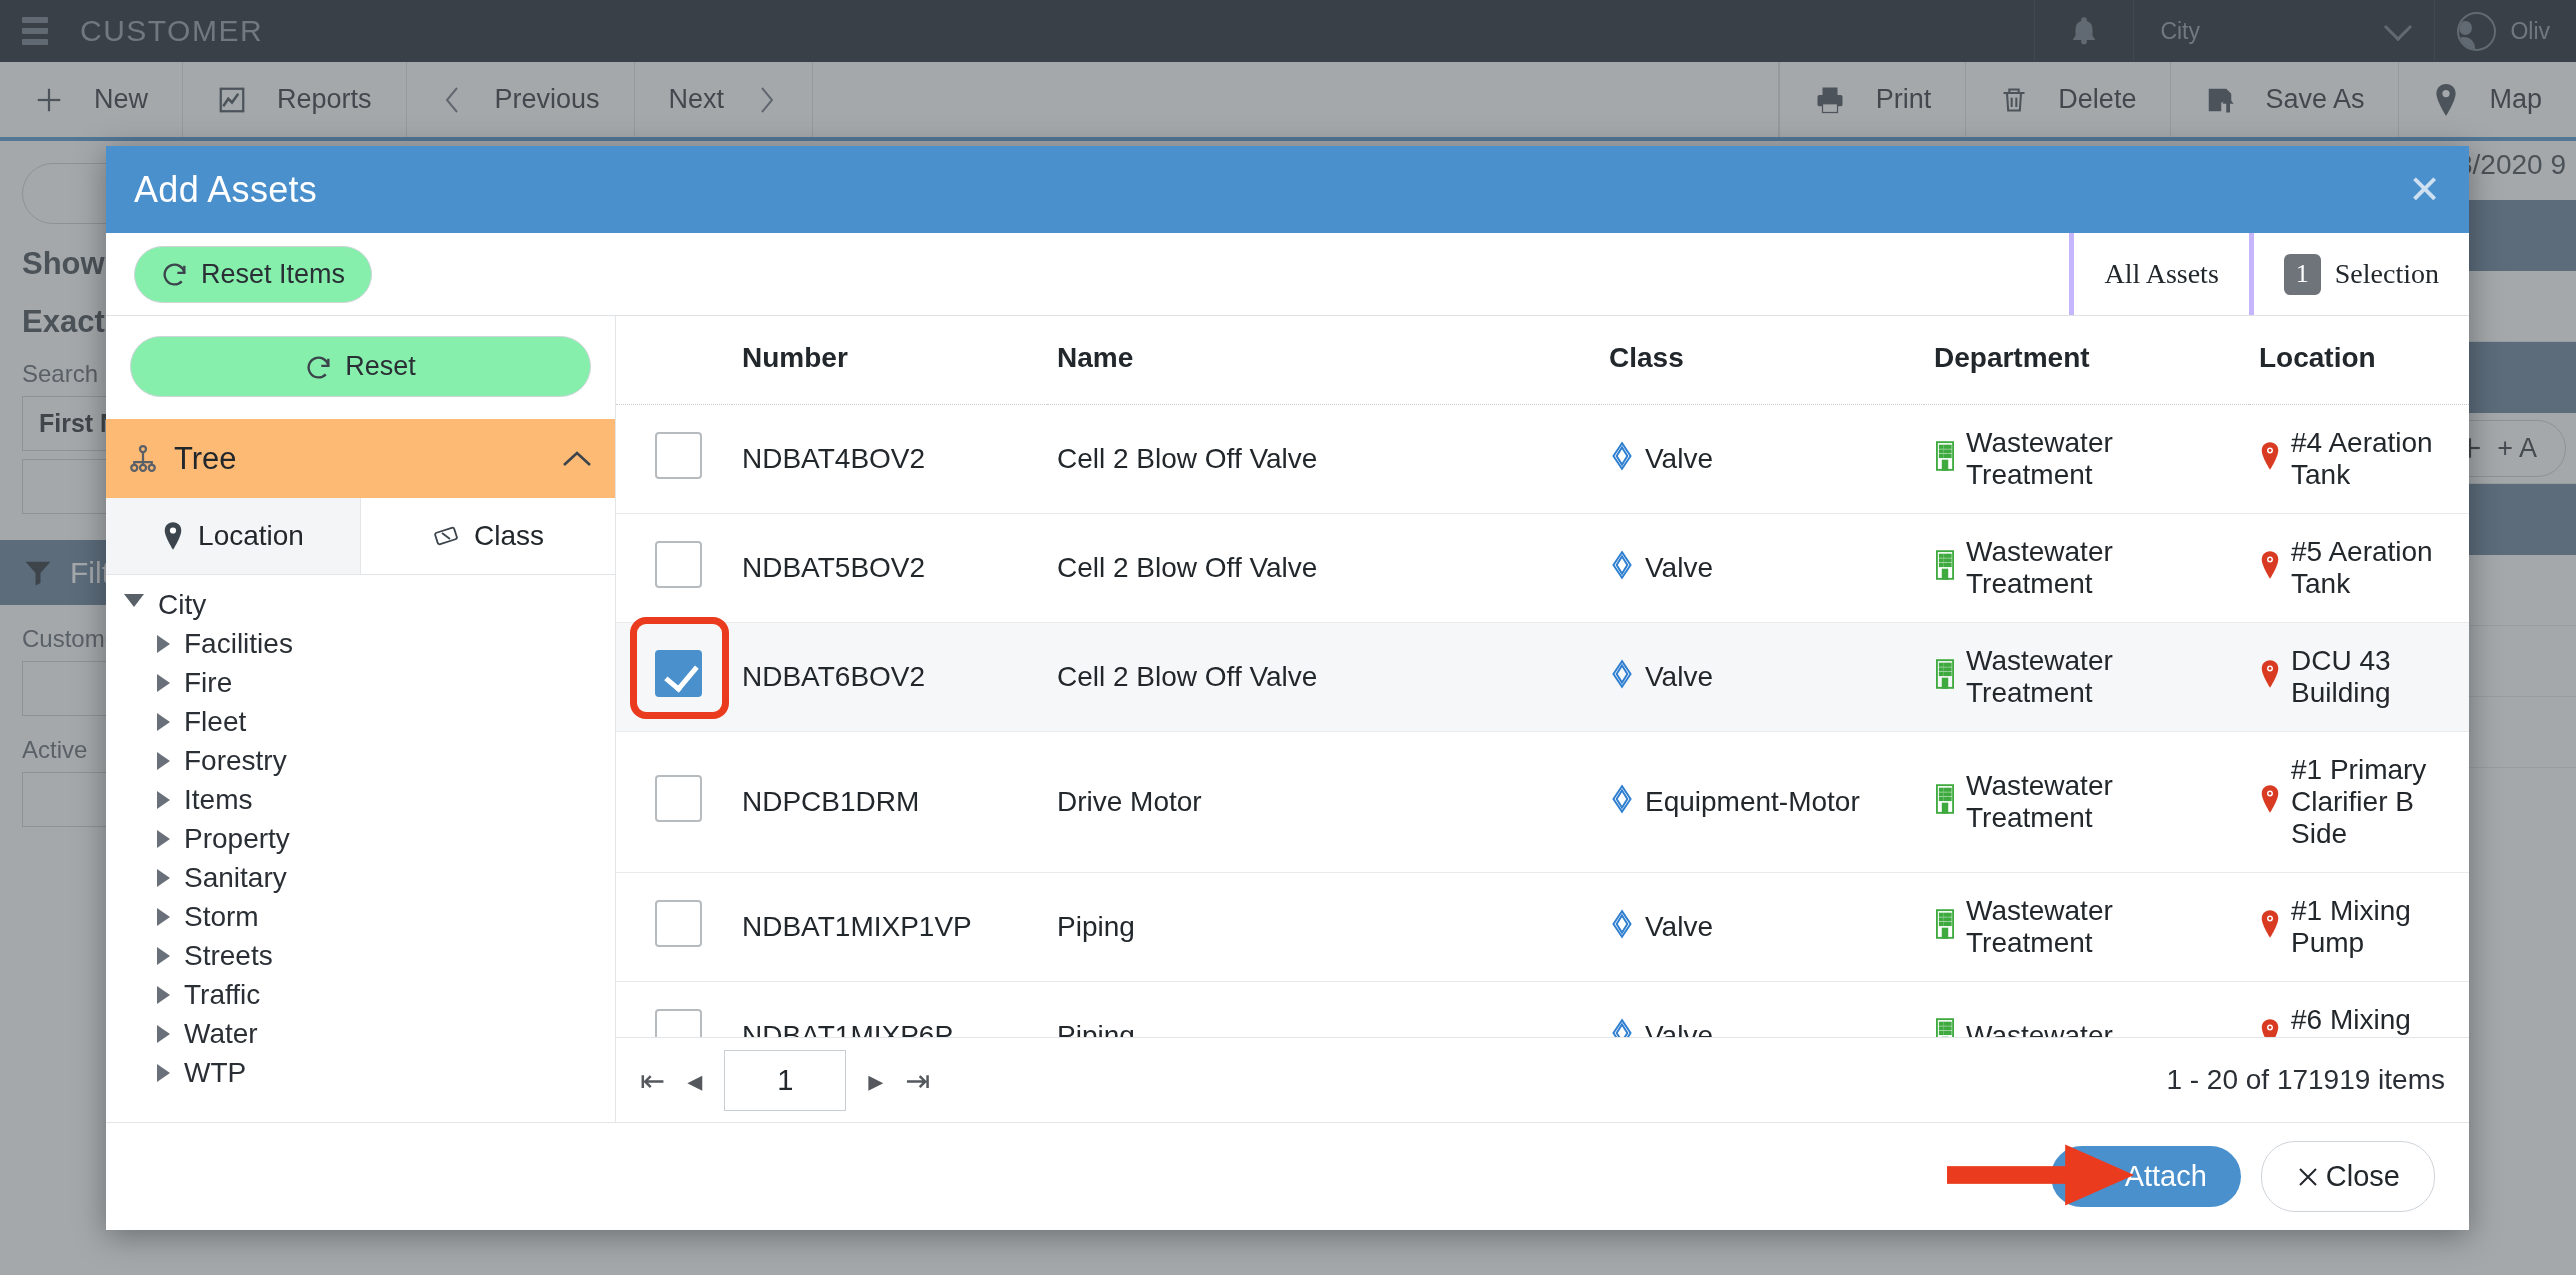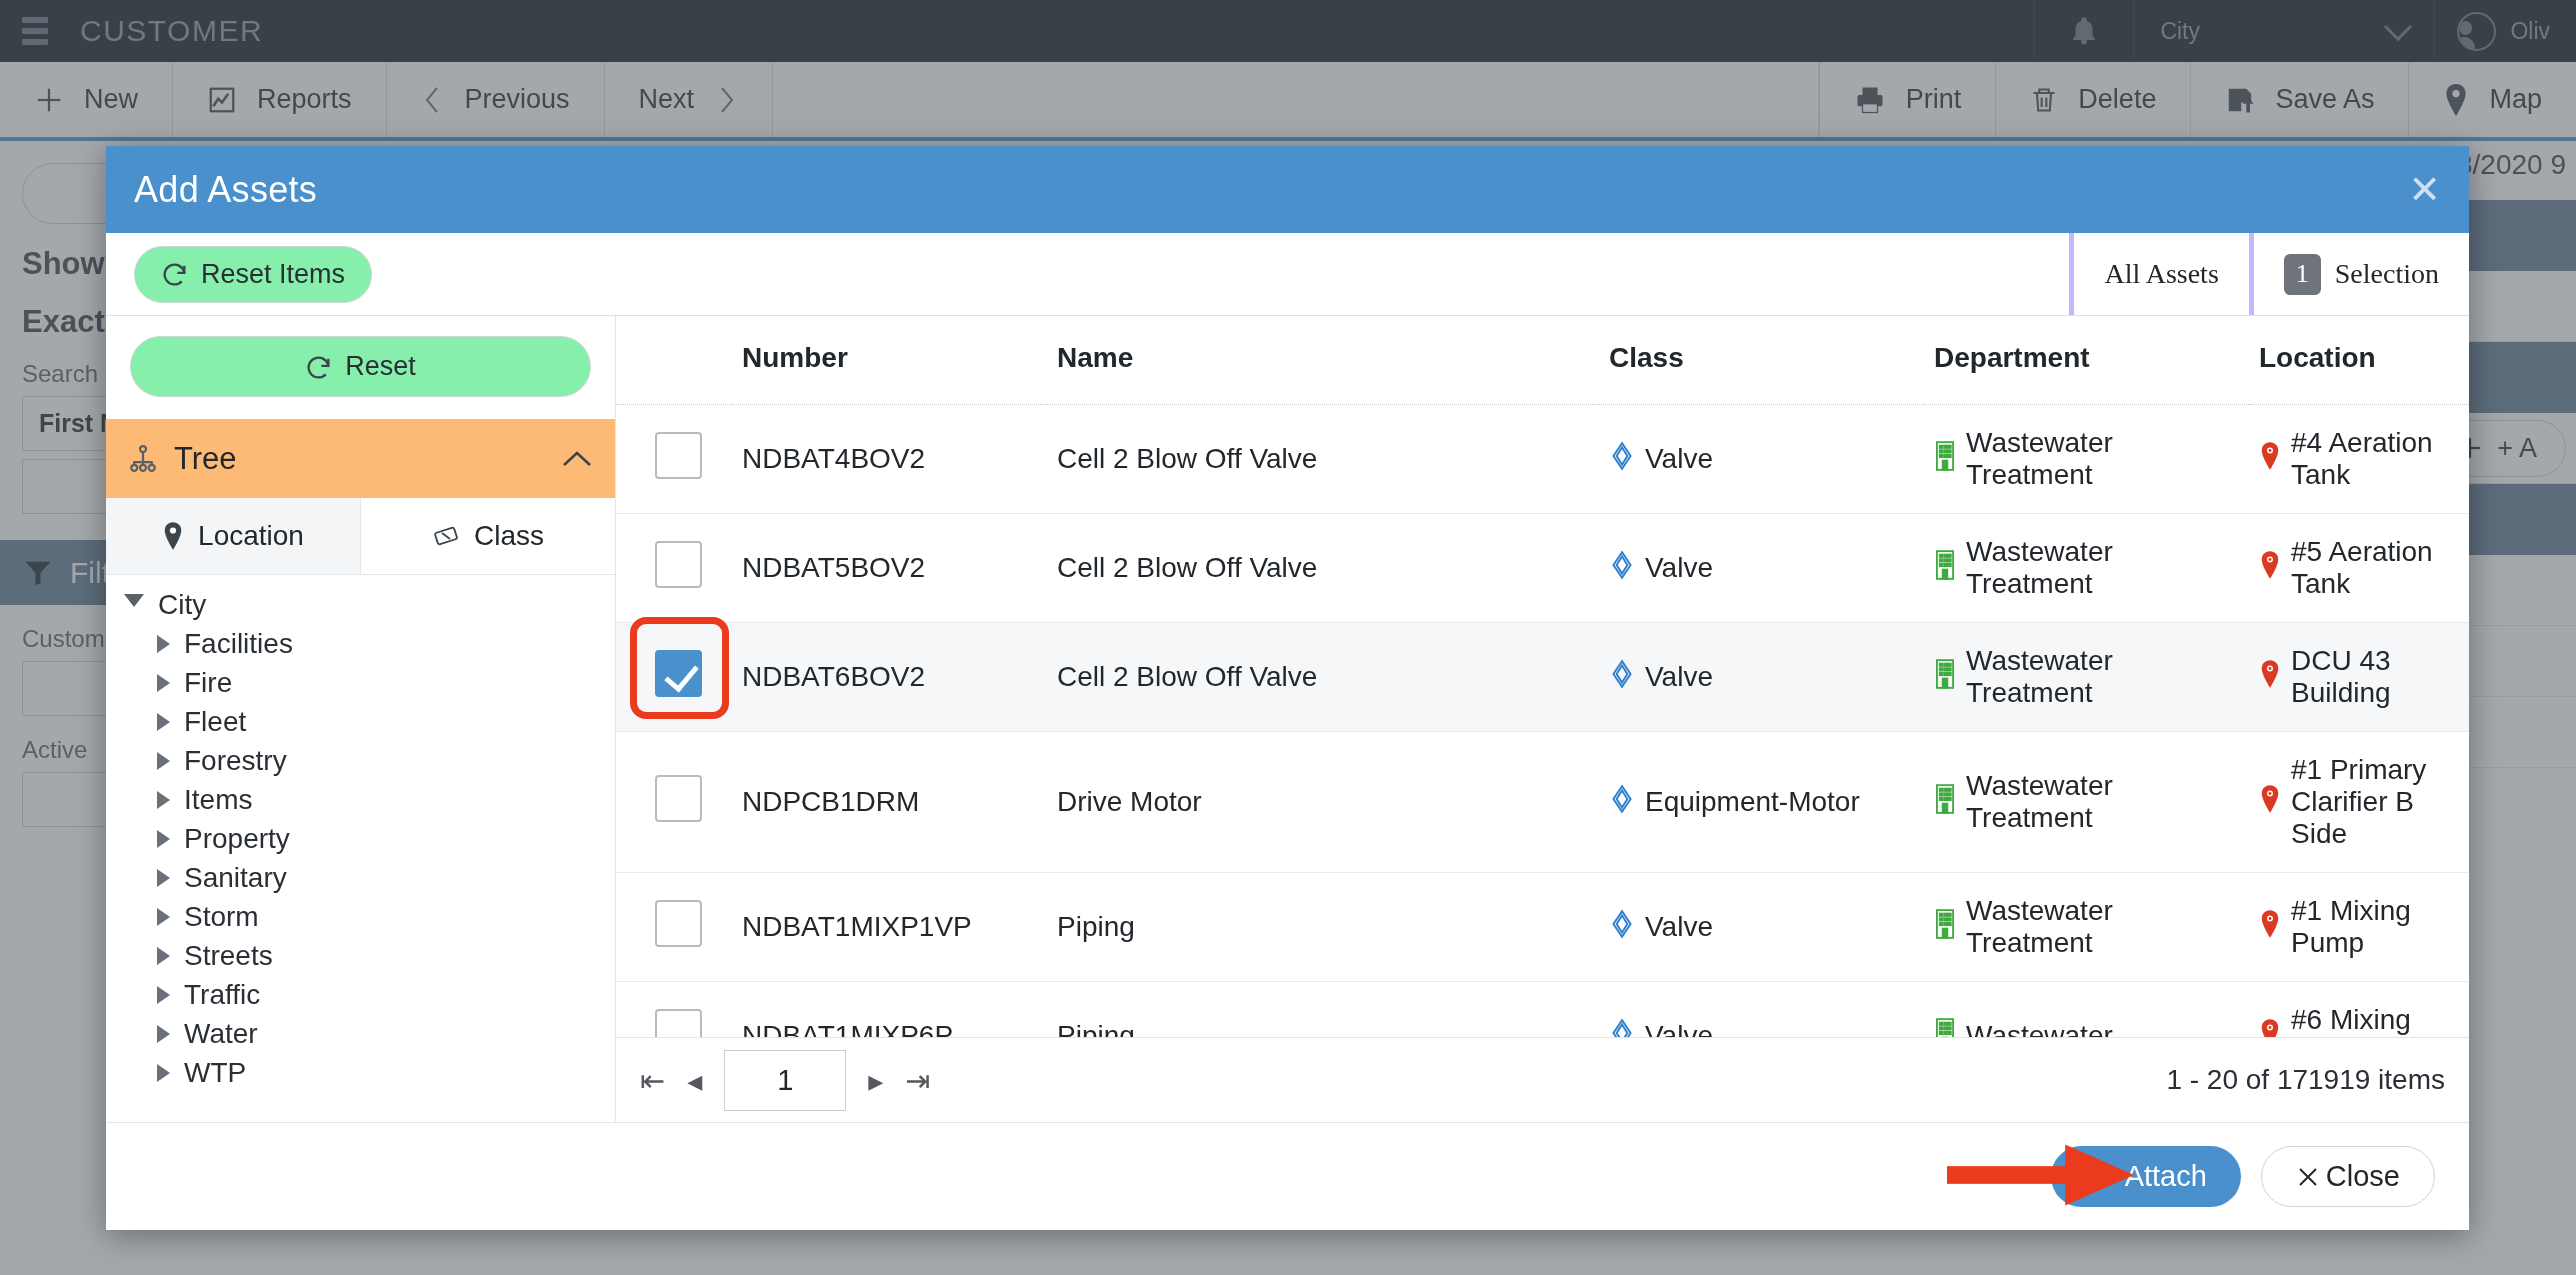--- a/index.html
+++ b/index.html
@@ -40,21 +40,21 @@
   }
   .avatar-circle .head { width:14px;height:14px;border-radius:50%;background:#6b7680; position:relative; top:-14px;}
   .avatar-circle .body { width:24px;height:12px;border-radius:12px 12px 0 0;background:#6b7680; position:relative; left:-19px; top:0px;}
 
   .toolbar {
     position:absolute; top:62px; left:0; width:2576px; height:79px;
     background:#fff; display:flex; align-items:stretch;
     border-bottom:4px solid #4a90cd;
   }
   .tool-btn {
-    display:flex; align-items:center; gap:20px; padding:0 34px;
+    display:flex; align-items:center; gap:30px; padding:0 34px;
     border-right:1px solid #d9dde1; font-size:27px; color:#262b30; white-space:nowrap;
   }
   .tool-spacer { flex:1; border-right:1px solid #d9dde1; }
   .toolbar-right { display:flex; align-items:stretch; }
   .toolbar-right .tool-btn { border-right:none; border-left:1px solid #d9dde1; }
 
   .ic { display:inline-block; color:#3c444c; }
   .ic svg { display:block; }
 
   
@@ -184,21 +184,21 @@
     height:108px; display:flex; align-items:center; justify-content:flex-end;
     gap:20px; padding:0 34px; border-top:1px solid #e3e6e9; background:#fff; flex:0 0 auto;
     position:relative;
   }
   .btn-primary {
     background:#4a90cd; color:#fff; border:none; border-radius:34px; height:61px;
     display:flex; align-items:center; gap:14px; padding:0 34px; font-size:29px; cursor:pointer;
     font-family:"Liberation Sans", sans-serif;
   }
   .btn-secondary {
-    background:#fff; color:#22272c; border:1px solid #cfd4d9; border-radius:34px; height:61px;
+    background:#fff; color:#22272c; border:1px solid #cfd4d9; border-radius:34px; height:71px;
     display:flex; align-items:center; gap:6px; padding:0 34px; font-size:29px; cursor:pointer;
     font-family:"Liberation Sans", sans-serif;
   }
   .arrow-annot { position:absolute; right:325px; top:50%; transform:translateY(-50%); }
 </style>
 </head>
 <body>
 
 <div id="app">
 

